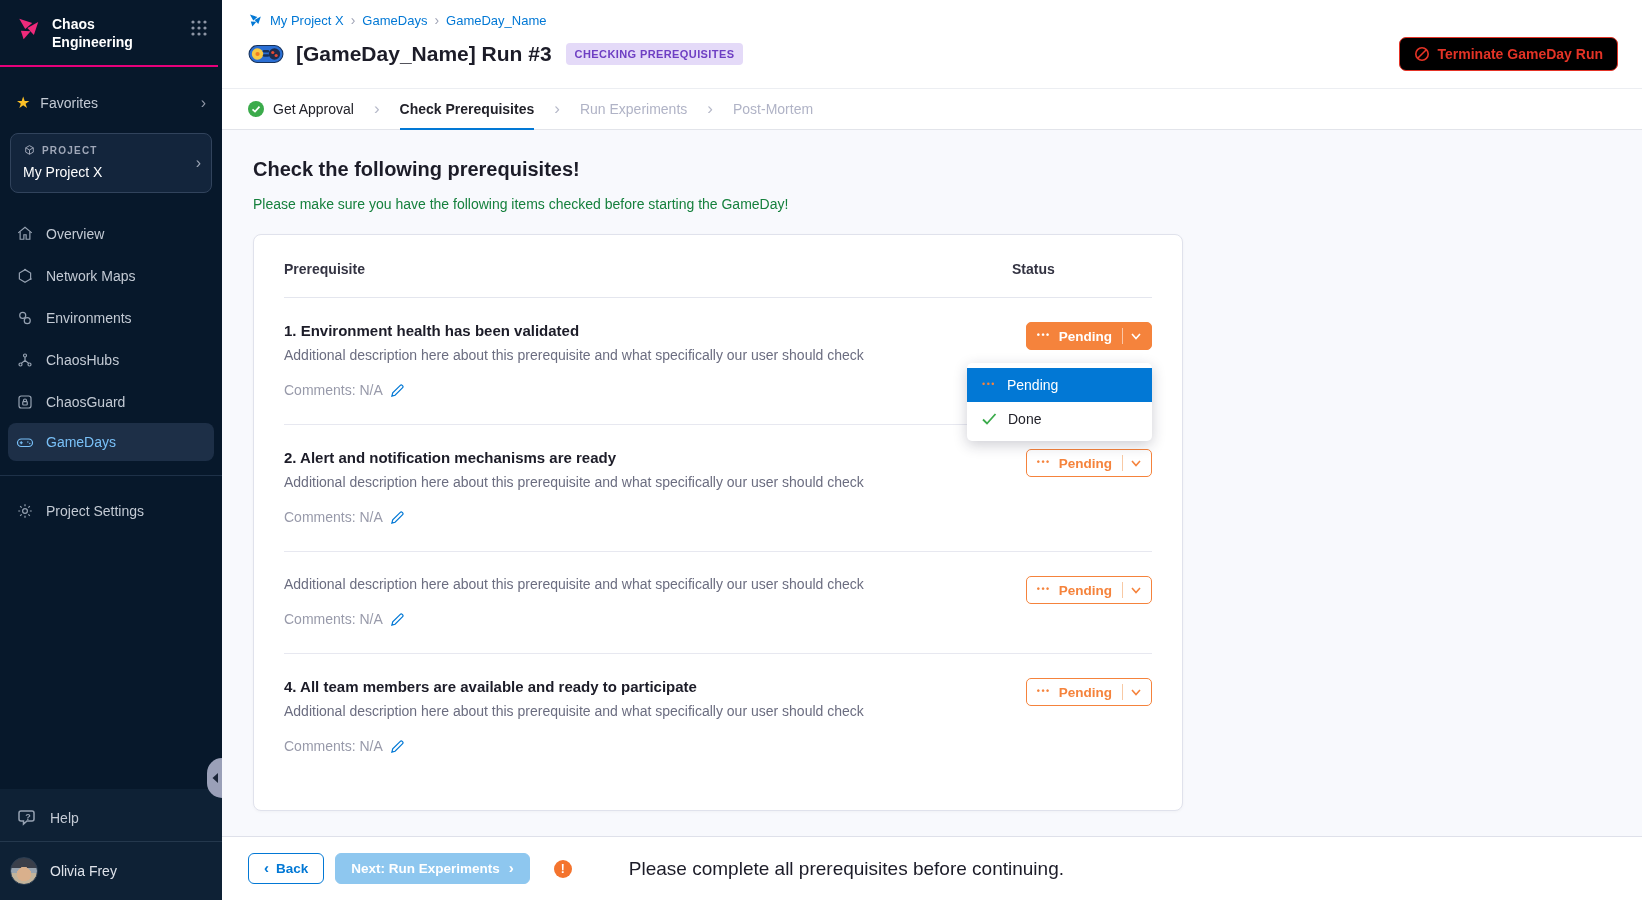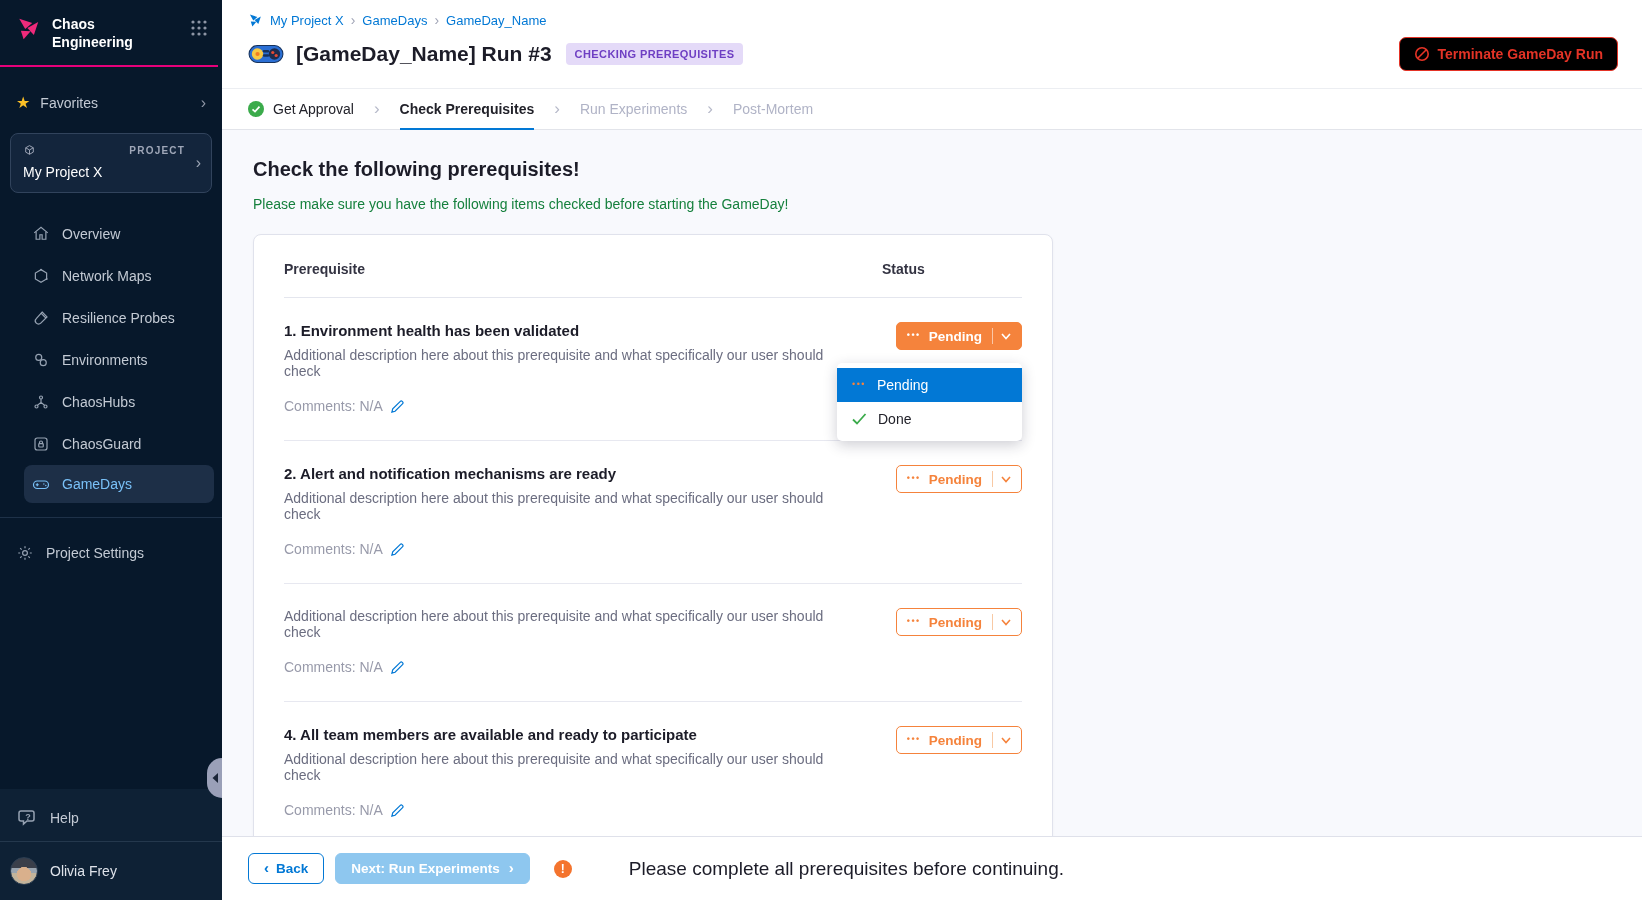--- a/index.html
+++ b/index.html
@@ -14,24 +14,24 @@
   .brand-logo { width:26px; height:26px; flex:none; color:#ee2a7b; }
   .brand-name { font-size:14px; font-weight:bold; color:#ffffff; line-height:1.25; width:92px; }
   .grid-icon { margin-left:auto; color:#8d95a5; margin-top:3px; cursor:pointer; }
   .accent-line { height:2px; background:#e6007a; margin:14px 4px 0 0; }
   .fav-row { display:flex; align-items:center; gap:10px; padding:10px 16px; margin-top:18px; cursor:pointer; }
   .star { color:#fcc026; font-size:16px; line-height:1; }
   .fav-label { font-size:14px; color:#c3cad4; }
   .row-chev { margin-left:auto; color:#8d95a5; font-size:16px; line-height:1; }
   .project-card { margin:12px 10px 0 10px; background:#13253c; border:1px solid #31435c; border-radius:8px; padding:10px 26px 12px 12px; position:relative; cursor:pointer; }
   .project-card .card-chev { position:absolute; right:10px; top:50%; transform:translateY(-50%); color:#9aa4b4; font-size:16px; }
-  .project-label-row { display:flex; align-items:center; gap:0; color:#9fa7b8;justify-content:space-between; }
+  .project-label-row { display:flex; align-items:center; gap:6px; color:#9fa7b8; }
   .project-label { font-size:10px; font-weight:bold; letter-spacing:1.2px; }
   .project-name { color:#ffffff; font-size:14px; margin-top:7px; }
-  .nav { margin-top:20px;padding-left:16px; }
+  .nav { margin-top:20px; }
   .nav-item { height:42px; display:flex; align-items:center; gap:12px; padding:0 16px; font-size:14px; color:#c3cad4; cursor:pointer; }
   .nav-item svg { flex:none; color:#96a2b2; }
   .nav-item.active { background:#1d2f47; color:#79c0f7; border-radius:8px; margin:0 8px; padding:0 8px; height:38px; }
   .nav-item.active svg { color:#79c0f7; }
   .side-divider { height:1px; background:#1e3148; margin:14px 0; }
   .side-spacer { flex:1; }
   .side-bottom { background:#0e2135; padding-top:6px; }
   .help-row { height:46px; display:flex; align-items:center; gap:12px; padding:0 18px; cursor:pointer; }
   .help-bubble { width:20px; height:18px; position:relative; color:#96a2b2; }
   .bottom-divider { height:1px; background:#24384d; }
@@ -61,21 +61,21 @@
   .step { display:flex; align-items:center; gap:9px; font-size:14px; color:#22222a; cursor:pointer; }
   .step.active { font-weight:bold; border-bottom:2px solid #0278d5; margin-bottom:-1px; }
   .step.upcoming { color:#b0b3c6; }
   .step-sep { display:flex; align-items:center; color:#b6b9c9; font-size:17px; }
   .check-circle { width:16px; height:16px; }
 
   .content { flex:1; padding:28px 0 0 31px; position:relative; overflow:hidden; }
   .content h2 { font-size:20px; font-weight:bold; color:#1c1c28; margin-bottom:15px; }
   .content .sub { font-size:14px; color:#15803d; margin-bottom:22px; }
 
-  .card { width:800px; background:#ffffff; border:1px solid #e0e2ec; border-radius:8px; padding:26px 30px 30px 30px; box-shadow:0 1px 3px rgba(40,41,61,.04); }
+  .card { width:930px; background:#ffffff; border:1px solid #e0e2ec; border-radius:8px; padding:26px 30px 30px 30px; box-shadow:0 1px 3px rgba(40,41,61,.04); }
   .thead { display:flex; padding-bottom:20px; border-bottom:1px solid #e4e6ee; }
   .th { font-size:14px; font-weight:bold; color:#333342; }
   .th-prereq { flex:1; }
   .th-status { width:140px; }
   .prereq-row { display:flex; padding:24px 0 26px 0; border-bottom:1px solid #e7e8f0; }
   .prereq-row:last-child { border-bottom:none; }
   .prereq-left { flex:1; padding-right:30px; }
   .prereq-title { font-size:15px; font-weight:bold; color:#1c1c28; margin-bottom:8px; }
   .prereq-desc { font-size:14px; color:#6b6d80; margin-bottom:19px; }
   .comments-row { display:flex; align-items:center; gap:7px; font-size:14px; color:#989aaa; }
@@ -160,27 +160,20 @@
         </svg>
         <span>Overview</span>
       </div>
       <div class="nav-item">
         <svg width="18" height="18" viewBox="0 0 24 24" fill="none" stroke="currentColor" stroke-width="1.6">
           <polygon points="12,3.5 19.5,8 19.5,16 12,20.5 4.5,16 4.5,8"></polygon>
             <circle cx="12" cy="3.5" r="1.3" fill="currentColor" stroke="none"></circle>
             <circle cx="19.5" cy="16" r="1.3" fill="currentColor" stroke="none"></circle>
         </svg>
         <span>Network Maps</span>
-      </div>
-      <div class="nav-item">
-        <svg width="18" height="18" viewBox="0 0 24 24" fill="none" stroke="currentColor" stroke-width="1.6">
-          <path d="M13.5 4l6.5 6.5-8.3 8.3a4.2 4.2 0 0 1-6-6z"></path>
-            <path d="M12 5.5l6.5 6.5"></path>
-        </svg>
-        <span>Resilience Probes</span>
       </div>
       <div class="nav-item">
         <svg width="18" height="18" viewBox="0 0 24 24" fill="none" stroke="currentColor" stroke-width="1.6">
           <circle cx="9" cy="8.5" r="4"></circle>
             <circle cx="15" cy="15.5" r="4"></circle>
         </svg>
         <span>Environments</span>
       </div>
       <div class="nav-item">
         <svg width="18" height="18" viewBox="0 0 24 24" fill="none" stroke="currentColor" stroke-width="1.6">

